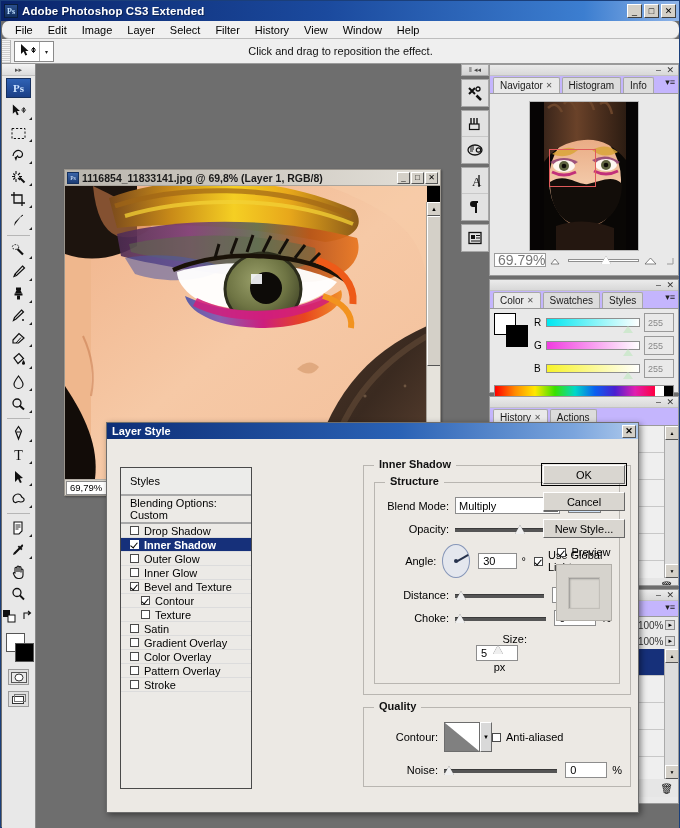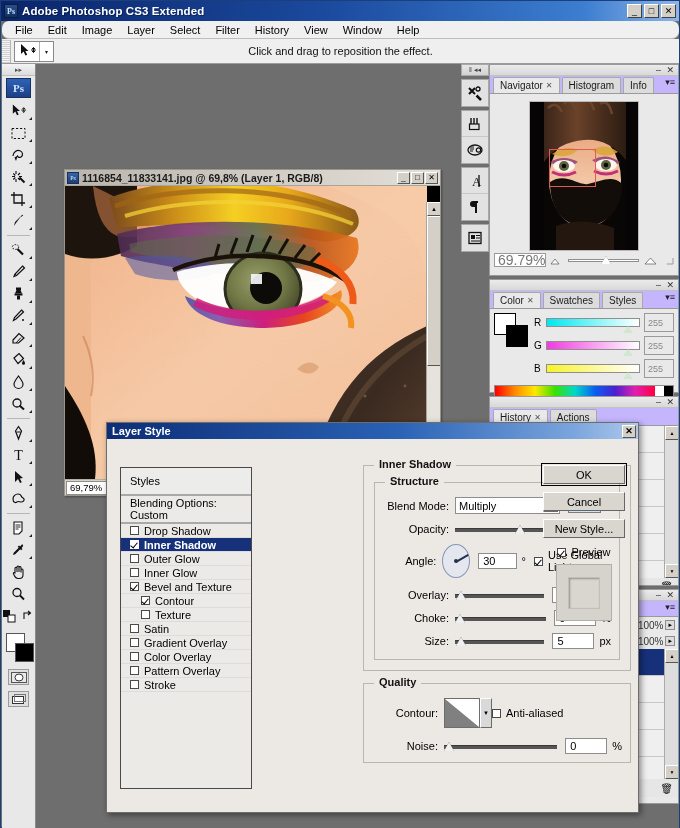--- a/index.html
+++ b/index.html
@@ -941,40 +941,40 @@
               </div>
               <div class="num" style="margin-left:8px;width:46px;">30</div>
               <div class="unit">°</div>
               <label class="chk-lbl" style="margin-left:8px;">
                 <span class="cbx on"></span>
                 <span>Use Global Light</span>
               </label>
             </div>
 
             <div class="field-row">
-              <div class="fl">Overlay:</div>
+              <div class="fl">Distance:</div>
               <div class="slider">
                 <div class="trk"></div>
                 <div class="kn" style="left:1%;"></div>
               </div>
               <div class="num">5</div>
               <div class="unit">px</div>
             </div>
 
             <div class="field-row">
               <div class="fl">Choke:</div>
               <div class="slider">
                 <div class="trk"></div>
                 <div class="kn" style="left:0%;"></div>
               </div>
               <div class="num">0</div>
               <div class="unit">%</div>
             </div>
 
-            <div class="field-row" style="margin-bottom:2px;">
+            <div class="field-row" style="margin-bottom:2px;flex-direction:column;">
               <div class="fl">Size:</div>
               <div class="slider">
                 <div class="trk"></div>
                 <div class="kn" style="left:1%;"></div>
               </div>
               <div class="num">5</div>
               <div class="unit">px</div>
             </div>
           </div>
         </div>

